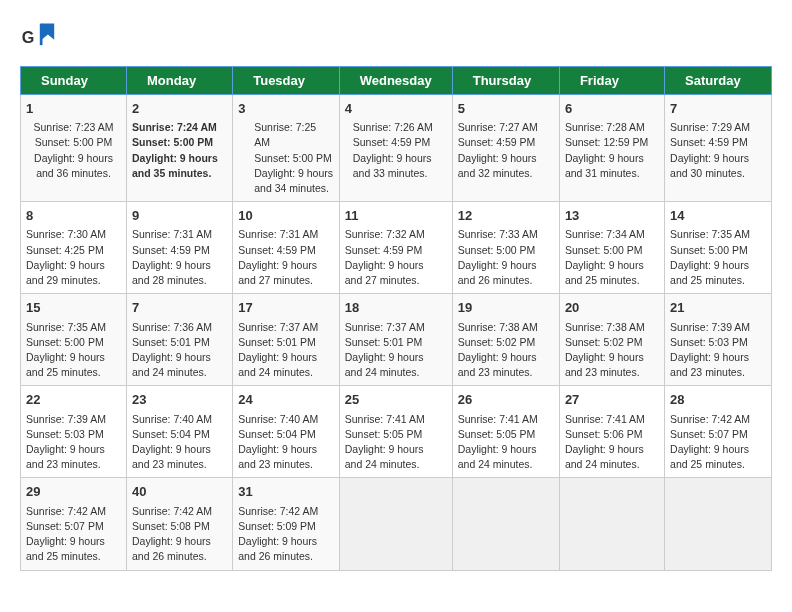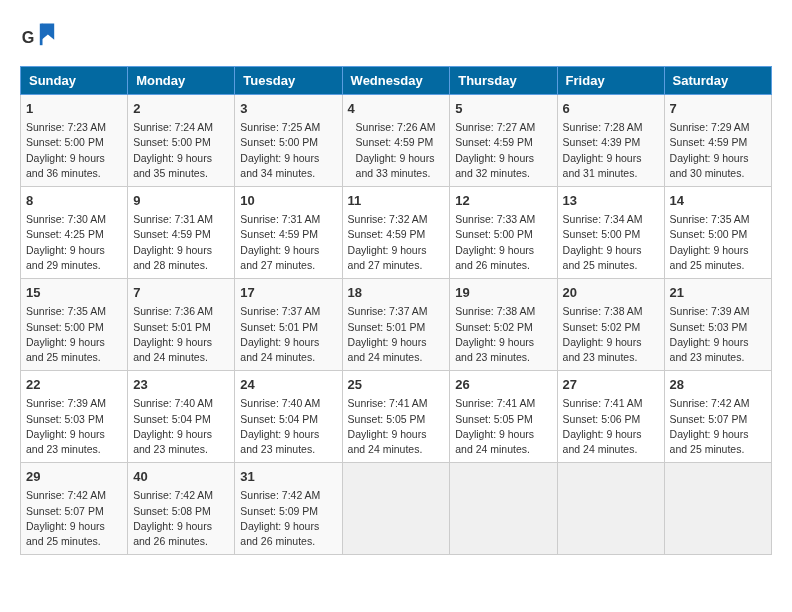--- a/index.html
+++ b/index.html
@@ -45,23 +45,23 @@
     .location {
       font-size: 14px;
       color: #555;
     }
     .calendar {
       width: 100%;
       border-collapse: collapse;
       font-size: 11px;
     }
     .calendar thead tr th {
-      background-color: #0369a1;
+      background-color: #15803d;
       color: #fff;
-      padding: 6px 8px;
+      padding: 6px 20px;
       text-align: left;
       font-size: 13px;
       font-weight: bold;
       border: 1px solid #5a9de0;
     }
     .calendar tbody tr td {
       vertical-align: top;
       padding: 5px 5px;
       border: 1px solid #ccc;
       background: #fff;
@@ -121,35 +121,35 @@
         <th>Wednesday</th>
         <th>Thursday</th>
         <th>Friday</th>
         <th>Saturday</th>
       </tr>
   </thead>
   <tbody id="calendar-body">
   <tr>
         <td>
           <span class="day-num">1</span>
-          <div class="day-info" style="white-space: pre-line;">Sunrise: 7:23 AM
+          <div class="day-info" style="white-space: pre-line; text-align: center;">Sunrise: 7:23 AM
 Sunset: 5:00 PM
 Daylight: 9 hours
 and 36 minutes.</div>
         </td>
         <td>
           <span class="day-num">2</span>
-          <div class="day-info" style="white-space: pre-line;">Sunrise: 7:24 AM
+          <div class="day-info" style="white-space: pre-line; font-weight: bold;">Sunrise: 7:24 AM
 Sunset: 5:00 PM
 Daylight: 9 hours
 and 35 minutes.</div>
         </td>
         <td>
           <span class="day-num">3</span>
-          <div class="day-info" style="white-space: pre-line;">Sunrise: 7:25 AM
+          <div class="day-info" style="white-space: pre-line; margin-left: 16px;">Sunrise: 7:25 AM
 Sunset: 5:00 PM
 Daylight: 9 hours
 and 34 minutes.</div>
         </td>
         <td>
           <span class="day-num">4</span>
           <div class="day-info" style="white-space: pre-line; margin-left: 8px;">Sunrise: 7:26 AM
 Sunset: 4:59 PM
 Daylight: 9 hours
 and 33 minutes.</div>
@@ -157,21 +157,21 @@
         <td>
           <span class="day-num">5</span>
           <div class="day-info" style="white-space: pre-line;">Sunrise: 7:27 AM
 Sunset: 4:59 PM
 Daylight: 9 hours
 and 32 minutes.</div>
         </td>
         <td>
           <span class="day-num">6</span>
           <div class="day-info" style="white-space: pre-line;">Sunrise: 7:28 AM
-Sunset: 4:39 PM
+Sunset: 12:59 PM
 Daylight: 9 hours
 and 31 minutes.</div>
         </td>
         <td>
           <span class="day-num">7</span>
           <div class="day-info" style="white-space: pre-line;">Sunrise: 7:29 AM
 Sunset: 4:59 PM
 Daylight: 9 hours
 and 30 minutes.</div>
         </td>

